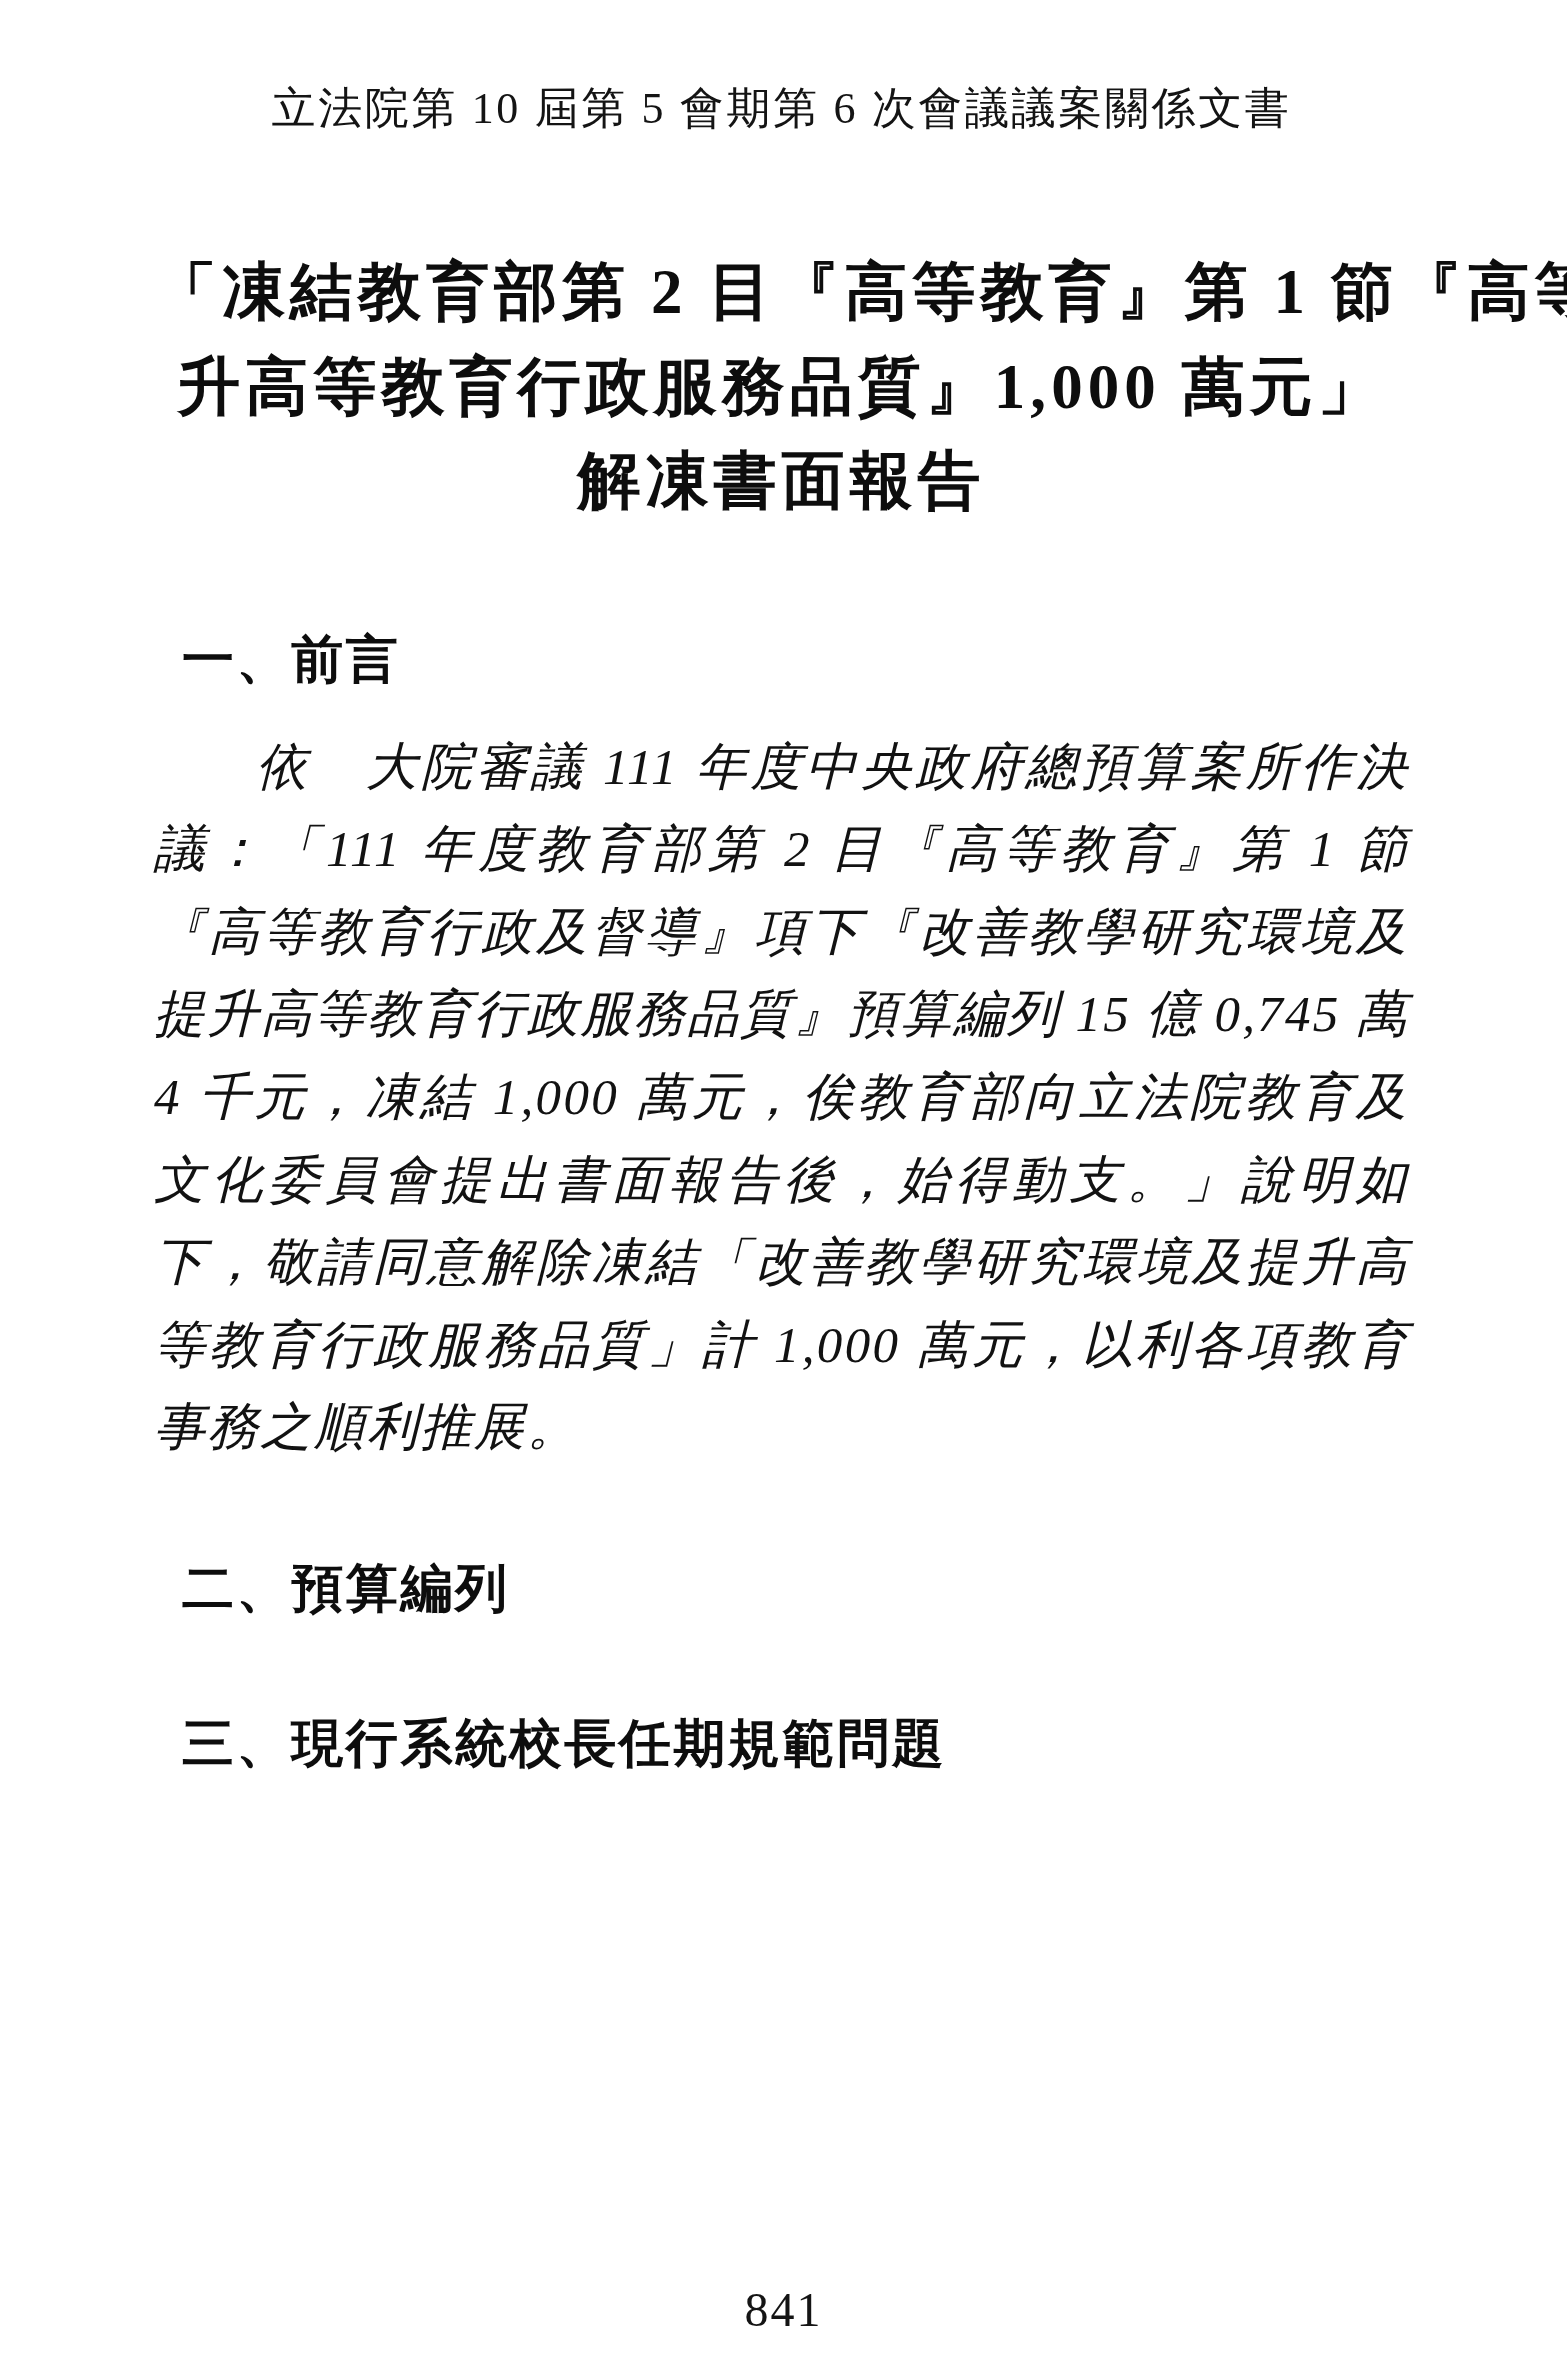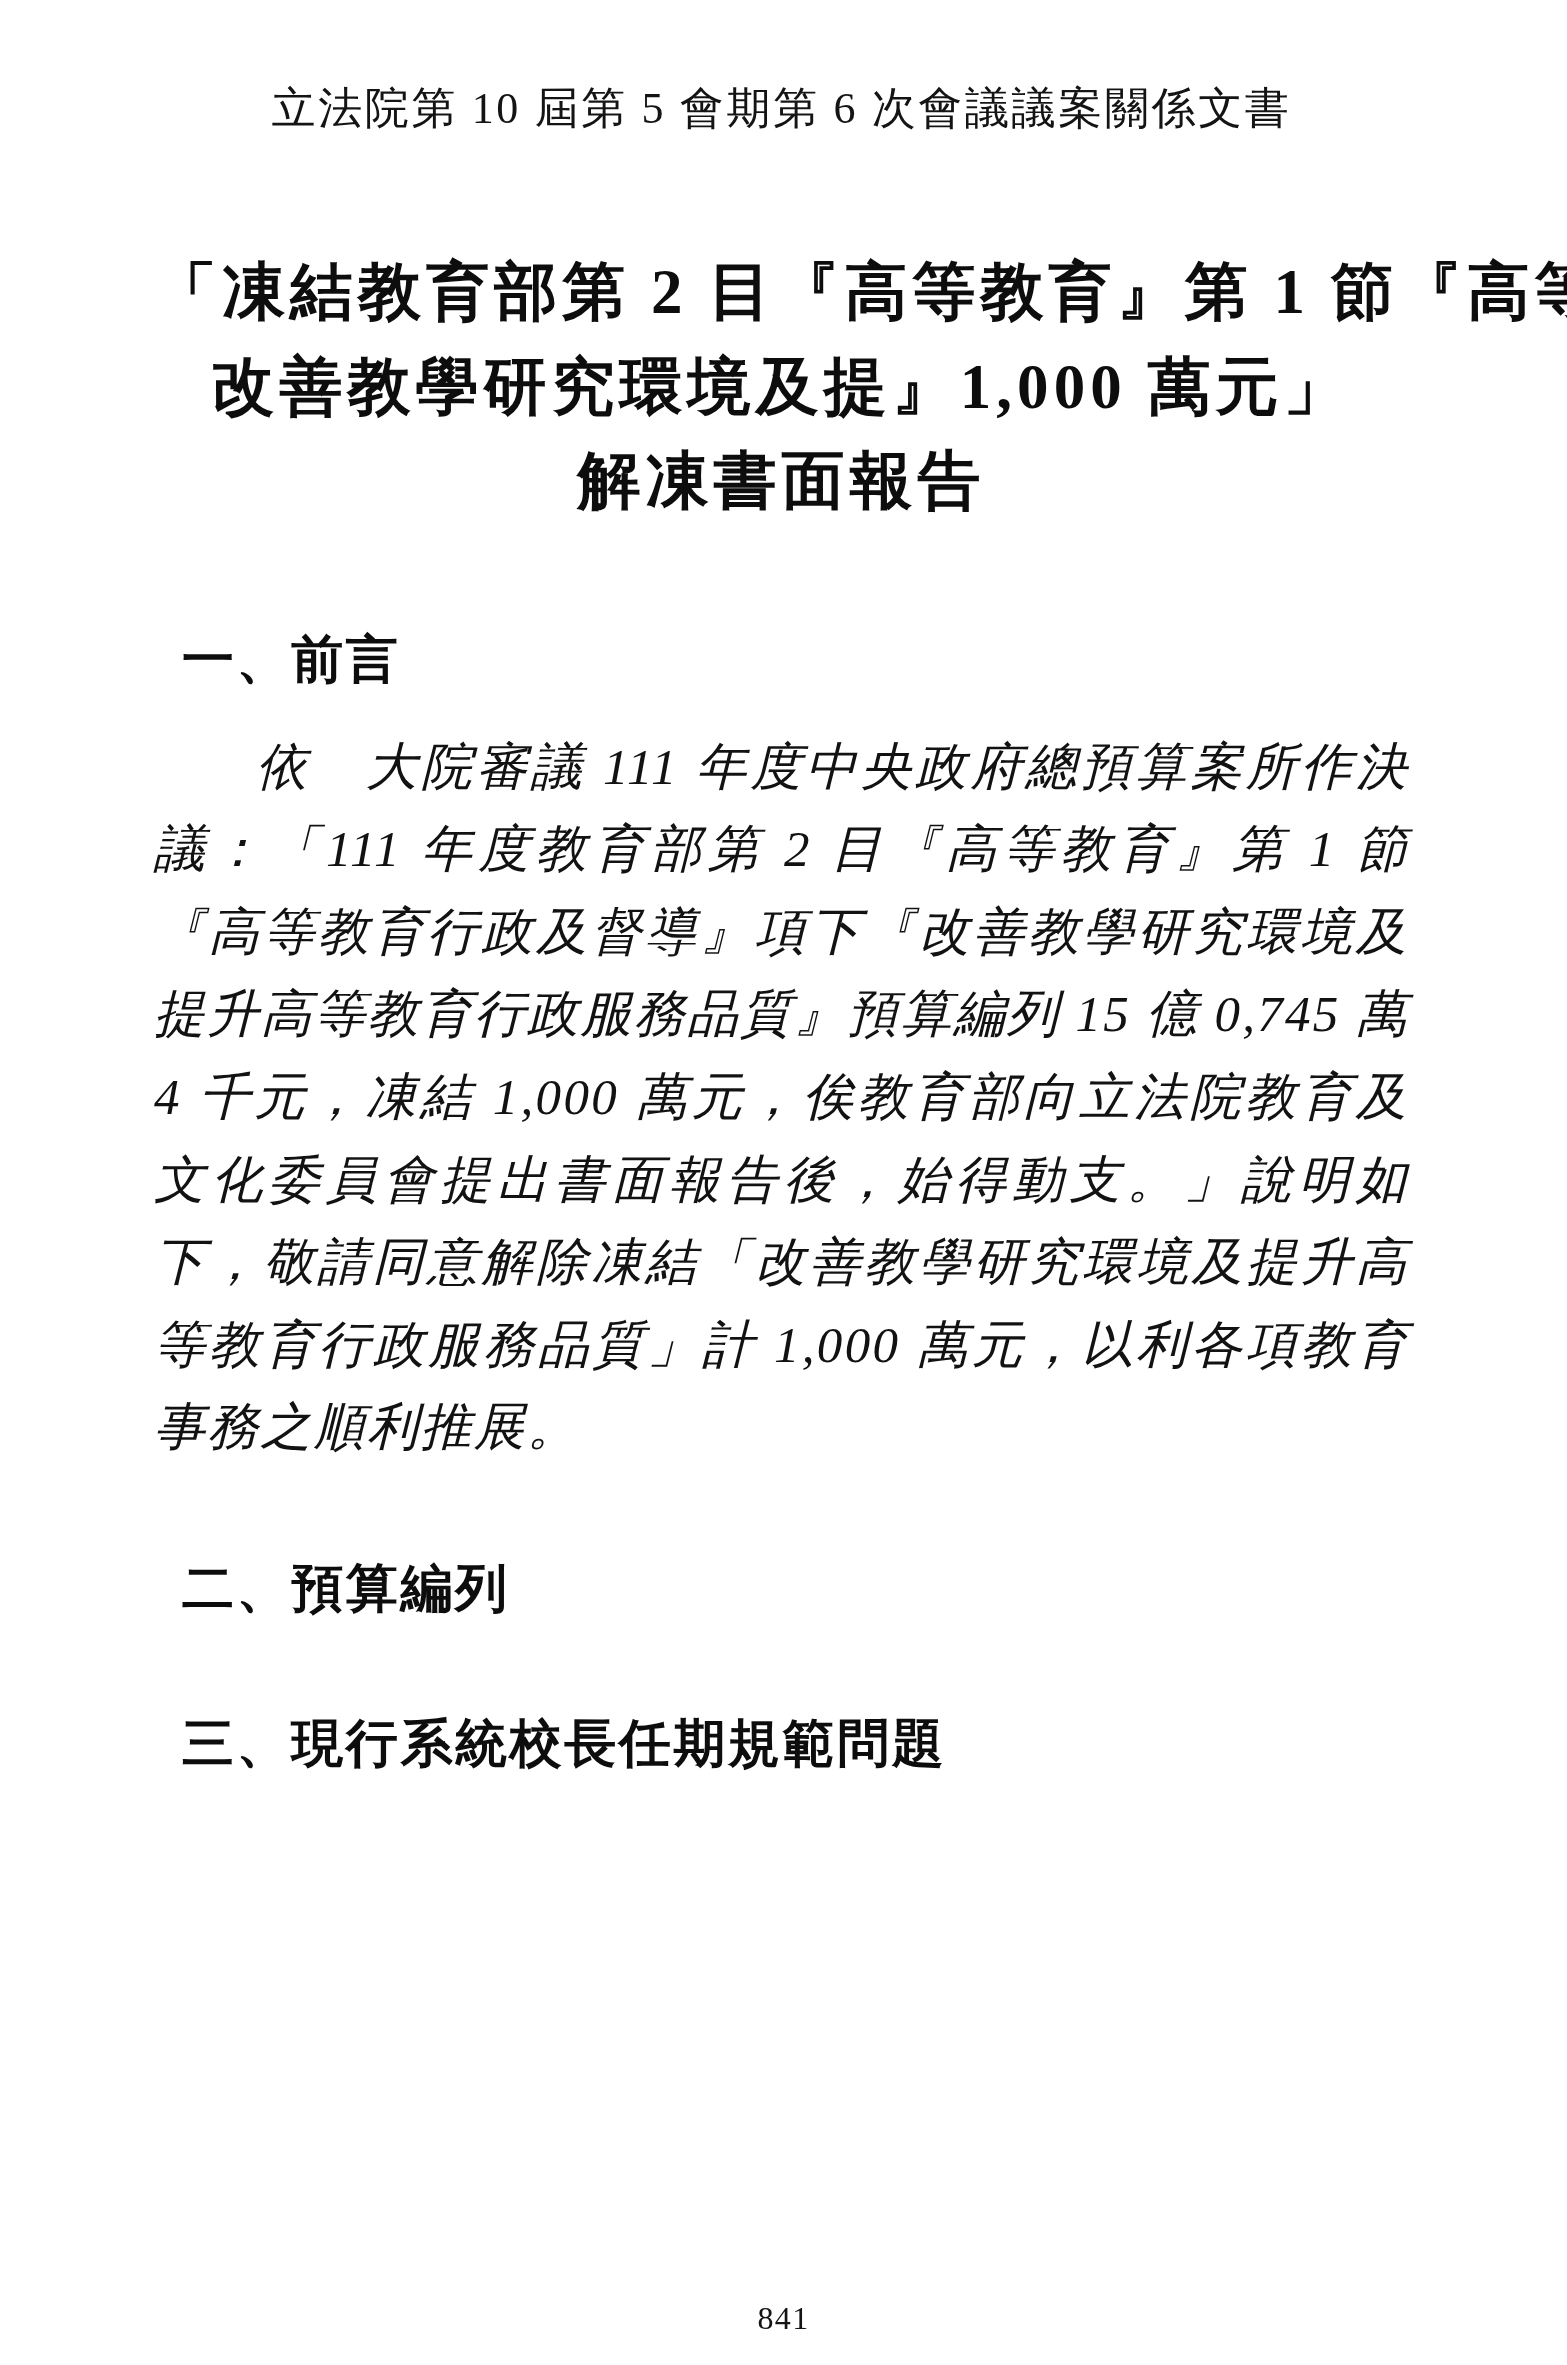--- a/index.html
+++ b/index.html
@@ -72,35 +72,35 @@
     color: #121212;
     font-style: italic;
   }
 
   .page-footer {
     position: absolute;
     bottom: 29px;
     left: 0;
     width: 100%;
     text-align: center;
-    font-size: 32px;
+    font-size: 48px;
     letter-spacing: 0.04em;
     color: #141414;
   }
 </style>
 </head>
 <body>
 
 <div class="page">
 
   <header class="doc-header">立法院第 10 屆第 5 會期第 6 次會議議案關係文書</header>
 
   <h1 class="doc-title">
     <div class="title-line">「凍結教育部第 2 目『高等教育』第 1 節『高等</div>
-    <div class="title-line">改善教學研究環境及提』1,000 萬元」</div>
+    <div class="title-line">升高等教育行政服務品質』1,000 萬元」</div>
     <div class="title-line">解凍書面報告</div>
   </h1>
 
   <main>
 
     <section class="doc-section">
       <h2 class="section-heading">一、前言</h2>
       <p class="body-paragraph">依　大院審議 111 年度中央政府總預算案所作決議：「111 年度教育部第 2 目『高等教育』第 1 節『高等教育行政及督導』項下『改善教學研究環境及提升高等教育行政服務品質』預算編列 15 億 0,745 萬 4 千元，凍結 1,000 萬元，俟教育部向立法院教育及文化委員會提出書面報告後，始得動支。」說明如下，敬請同意解除凍結「改善教學研究環境及提升高等教育行政服務品質」計 1,000 萬元，以利各項教育事務之順利推展。</p>
     </section>
 

